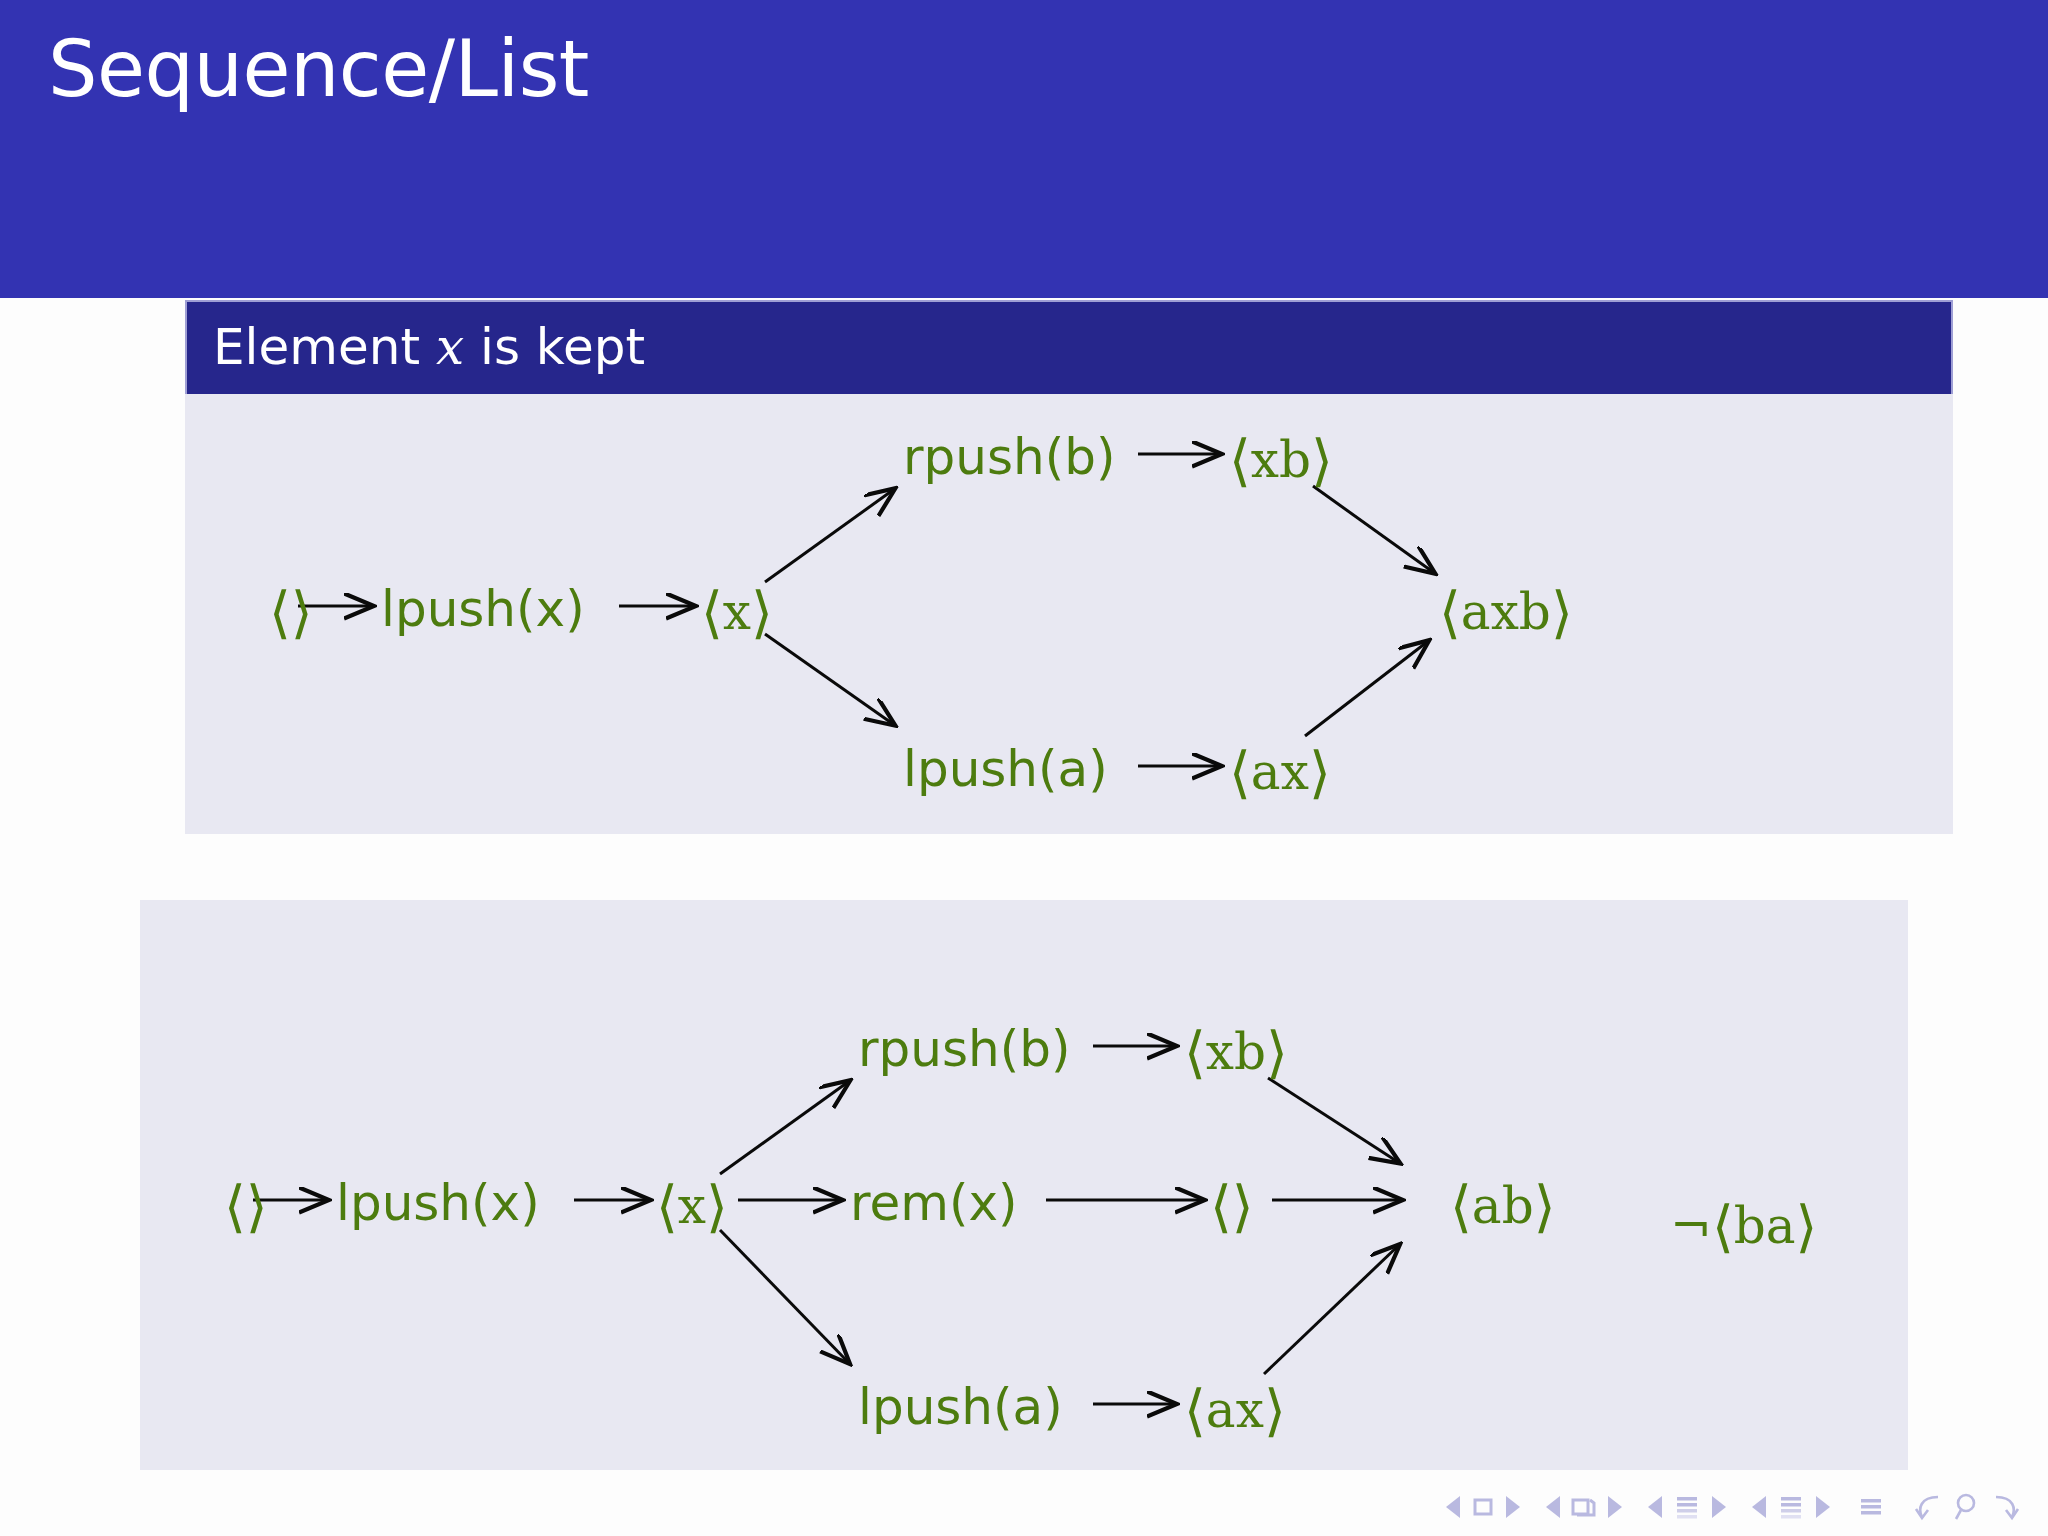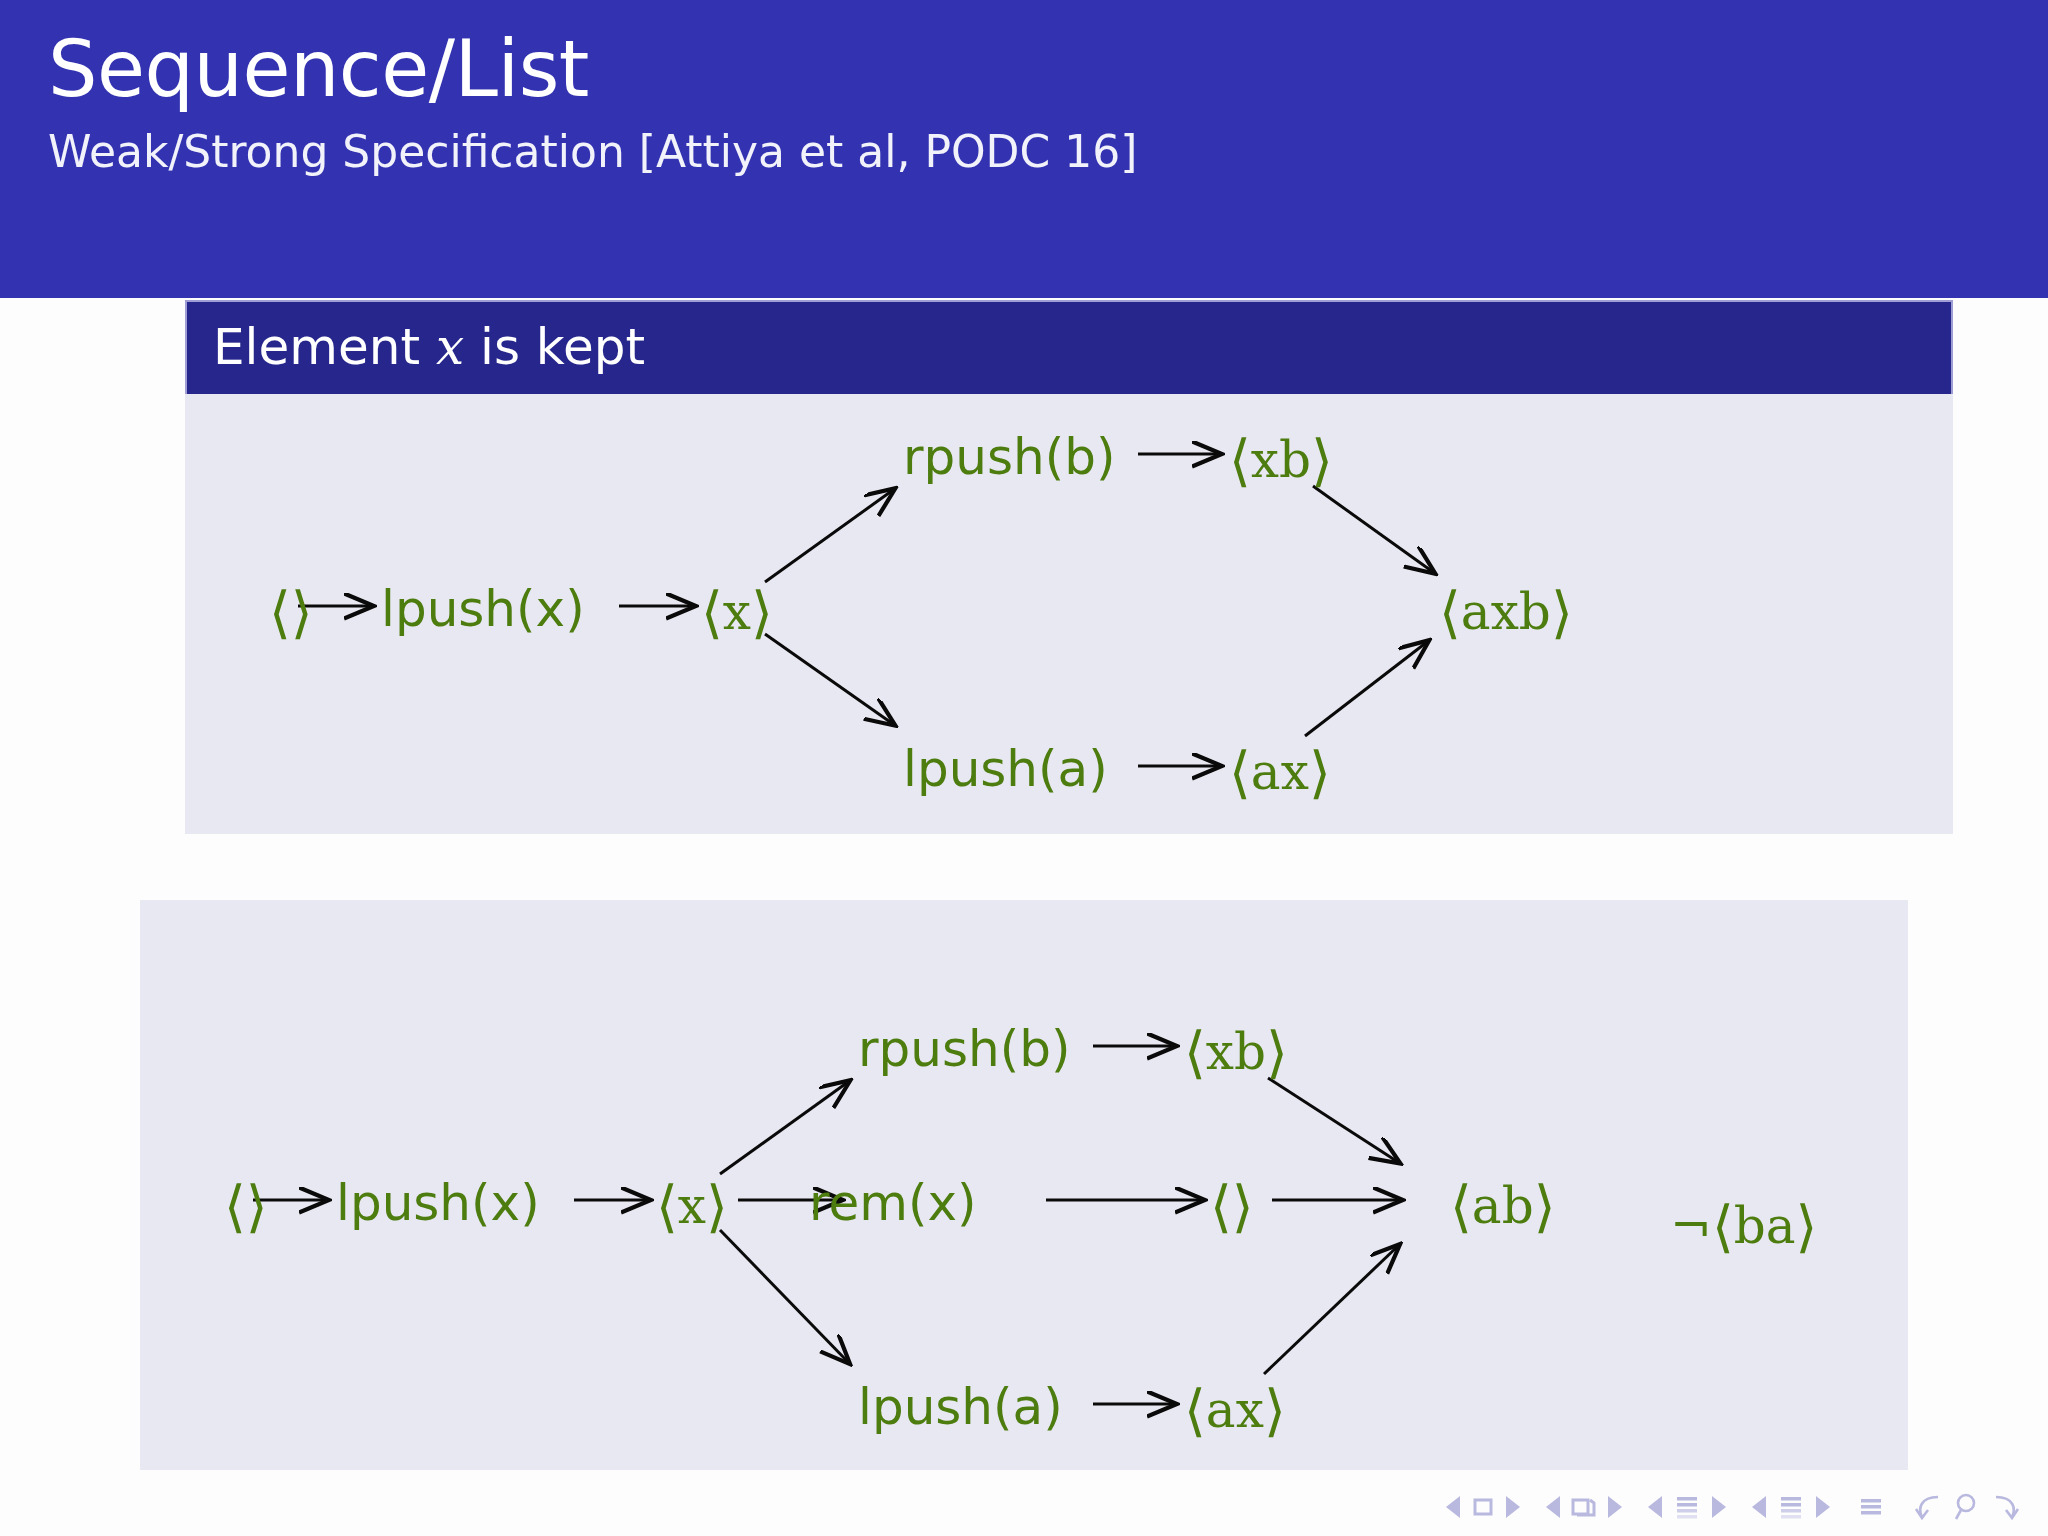--- a/index.html
+++ b/index.html
@@ -130,21 +130,20 @@
   .nav-tri-l { border-right: 14px solid #b9b9e0; }
   .nav-tri-r { border-left: 14px solid #b9b9e0; }
   .nav-sym { display: block; }
   #navbar-tail { display: flex; align-items: center; gap: 4px; }
 </style>
 </head>
 <body>
 
 <div id="title-bar">
   <div id="slide-title">Sequence/List</div>
-  <div id="slide-subtitle">Weak/Strong Specification [Attiya et al, PODC 16]</div>
 </div>
 
 <div class="block" id="block-kept">
   <div class="block-title">
     <span>Element </span><span class="it" style="font-family:'DejaVu Serif','Liberation Serif',serif;font-style:italic">x</span><span> is kept</span>
   </div>
   <div class="block-body">
 
     <svg class="arrows" width="1768" height="440" viewBox="0 0 1768 440">
       <defs>
@@ -232,21 +231,21 @@
 
     <div class="math" style="left:84px; top:276px;">
       <span class="ang">⟨⟩</span>
     </div>
     <div class="math" style="left:196px; top:278px;">
       <span>lpush(x)</span>
     </div>
     <div class="math" style="left:516px; top:276px;">
       <span class="ang">⟨</span><span class="it">x</span><span class="ang">⟩</span>
     </div>
-    <div class="math" style="left:669px; top:278px;">
+    <div class="math" style="left:710px; top:278px;">
       <span>rem(x)</span>
     </div>
     <div class="math" style="left:1070px; top:276px;">
       <span class="ang">⟨⟩</span>
     </div>
     <div class="math" style="left:1268px; top:276px;margin-left:42px;">
       <span class="ang">⟨</span><span class="it">ab</span><span class="ang">⟩</span>
     </div>
     <div class="math" style="left:718px; top:124px;">
       <span>rpush(b)</span>

